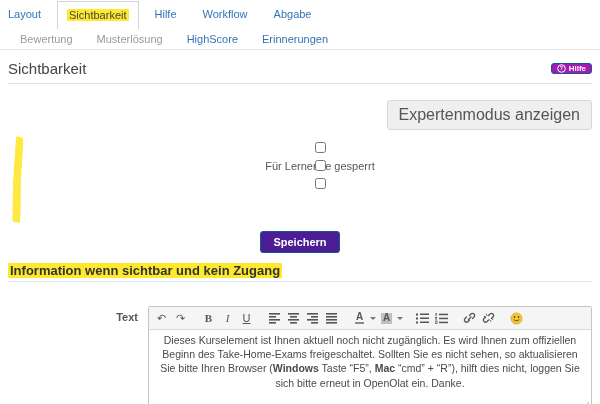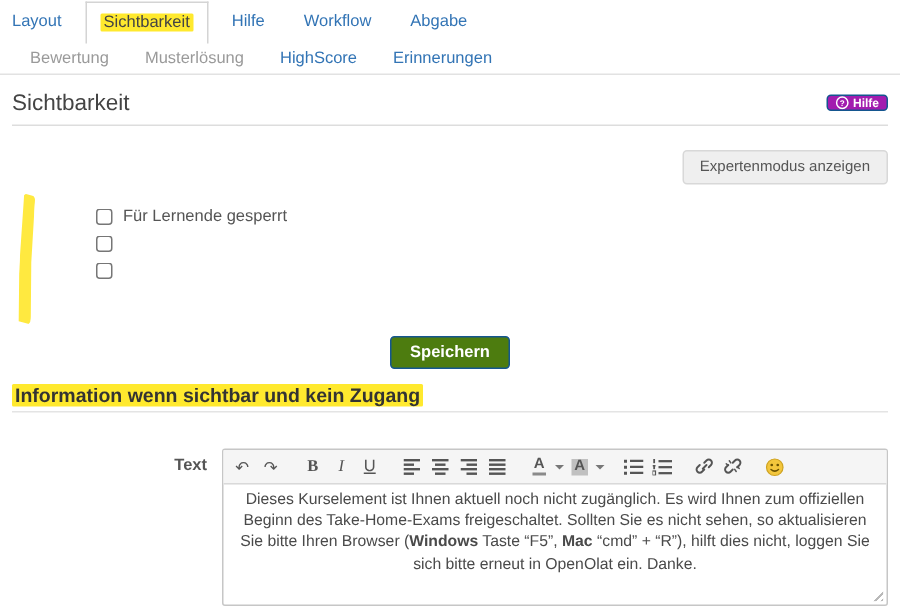--- a/index.html
+++ b/index.html
@@ -20,33 +20,33 @@
   .content { padding:0 8px; }
   .titlerow { display:flex; justify-content:space-between; align-items:center; margin-top:10px; }
   .pagetitle { font-size:15px; font-weight:400; color:#444; }
   .helpbtn { display:inline-flex; align-items:center; gap:3px; background:#a21caf; border:1px solid #14568f;
     color:#fff; font-size:8px; font-weight:bold; padding:0 5px; border-radius:3px; cursor:pointer; }
   .helpbtn svg { display:block; }
   .titlehr { border:none; border-top:1px solid #ddd; margin-top:6px; }
 
   .expertrow { display:flex; justify-content:flex-end; margin-top:16px; }
   .expertbtn { background:#efefef; border:1px solid #d8d8d8; border-radius:3px; color:#555;
-    font-size:10px; padding:5px 11px; cursor:pointer; }
+    font-size:16px; padding:5px 11px; cursor:pointer; }
 
   
   .checkwrap { position:relative; margin-top:12px; min-height:80px; }
   .marker-vert { position:absolute; left:5px; top:-6px; width:9px; height:88px; background:#ffe100;
     opacity:.75; transform:rotate(2deg); border-radius:5px;
     clip-path:polygon(18% 0,100% 2%,88% 52%,100% 99%,10% 97%,0 55%); }
-  .checkrow { display:flex; align-items:center; gap:7px; margin-left:56px; height:18px; }
+  .checkrow { display:flex; align-items:center; gap:7px; margin-left:40px; height:18px;flex-direction:column; }
   .checkrow input { width:11px; height:11px; margin:0; accent-color:#fff; cursor:pointer; }
   .checkrow label { font-size:11px; color:#555; cursor:pointer; }
 
   .saverow-center { text-align:center; margin-top:9px; }
-  .btn-primary { background:#4d7c0f; border:1px solid #14568f; color:#fff; font-weight:bold;
+  .btn-primary { background:#4c1d95; border:1px solid #14568f; color:#fff; font-weight:bold;
     font-size:11px; padding:4px 12px; border-radius:3px; cursor:pointer; }
 
   
   .sectionhead { margin-top:10px; font-size:13px; font-weight:bold; color:#333; }
   .sectionhr { border:none; border-top:1px solid #e4e4e4; margin-top:3px; }
 
   .formrow { display:flex; margin-top:24px; }
   .formlabel { width:140px; text-align:right; padding:5px 10px 0 0; font-size:11px; font-weight:bold; color:#555; }
   .editor { flex:1; margin-right:0; border:1px solid #c6c6c6; border-radius:2px; background:#fff; }
 

